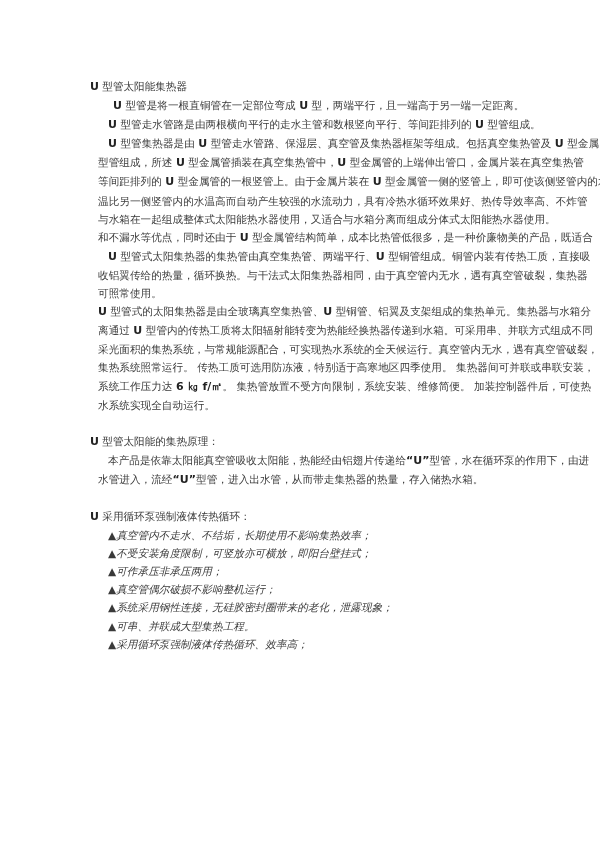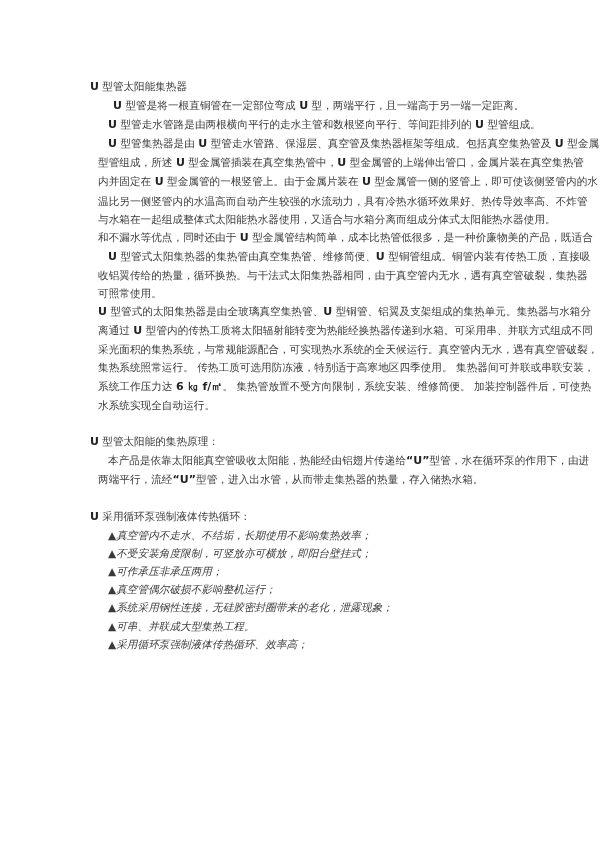--- a/index.html
+++ b/index.html
@@ -21,47 +21,47 @@
 
   <div class="heading"><span class="u">U</span><span> 型管太阳能集热器</span></div>
 
   <div class="line ind2"><span class="u">U</span><span> 型管是将一根直铜管在一定部位弯成 </span><span class="u">U</span><span> 型，两端平行，且一端高于另一端一定距离。</span></div>
 
   <div class="line ind1"><span class="u">U</span><span> 型管走水管路是由两根横向平行的走水主管和数根竖向平行、等间距排列的 </span><span class="u">U</span><span> 型管组成。</span></div>
 
   <div>
     <div class="line ind1"><span class="u">U</span><span> 型管集热器是由 </span><span class="u">U</span><span> 型管走水管路、保湿层、真空管及集热器框架等组成。包括真空集热管及 </span><span class="u">U</span><span> 型金属</span></div>
     <div class="line"><span>型管组成，所述 </span><span class="u">U</span><span> 型金属管插装在真空集热管中，</span><span class="u">U</span><span> 型金属管的上端伸出管口，金属片装在真空集热管</span></div>
-    <div class="line"><span>内并固定在 </span><span class="u">U</span><span> 型金属管的一根竖管上。由于金属片装在 </span><span class="u">U</span><span> 型金属管一侧的竖管上，即可使该侧竖管内的水</span></div>
+    <div class="line"><span>等间距排列的 </span><span class="u">U</span><span> 型金属管的一根竖管上。由于金属片装在 </span><span class="u">U</span><span> 型金属管一侧的竖管上，即可使该侧竖管内的水</span></div>
     <div class="line"><span>温比另一侧竖管内的水温高而自动产生较强的水流动力，具有冷热水循环效果好、热传导效率高、不炸管</span></div>
     <div class="line"><span>与水箱在一起组成整体式太阳能热水器使用，又适合与水箱分离而组成分体式太阳能热水器使用。</span></div>
     <div class="line"><span>和不漏水等优点，同时还由于 </span><span class="u">U</span><span> 型金属管结构简单，成本比热管低很多，是一种价廉物美的产品，既适合</span></div>
   </div>
 
   <div>
-    <div class="line ind1"><span class="u">U</span><span> 型管式太阳集热器的集热管由真空集热管、维修简便、</span><span class="u">U</span><span> 型铜管组成。铜管内装有传热工质，直接吸</span></div>
+    <div class="line ind1"><span class="u">U</span><span> 型管式太阳集热器的集热管由真空集热管、两端平行、</span><span class="u">U</span><span> 型铜管组成。铜管内装有传热工质，直接吸</span></div>
     <div class="line"><span>收铝翼传给的热量，循环换热。与干法式太阳集热器相同，由于真空管内无水，遇有真空管破裂，集热器</span></div>
     <div class="line"><span>可照常使用。</span></div>
   </div>
 
   <div>
     <div class="line"><span class="u">U</span><span> 型管式的太阳集热器是由全玻璃真空集热管、</span><span class="u">U</span><span> 型铜管、铝翼及支架组成的集热单元。集热器与水箱分</span></div>
     <div class="line"><span>离通过 </span><span class="u">U</span><span> 型管内的传热工质将太阳辐射能转变为热能经换热器传递到水箱。可采用串、并联方式组成不同</span></div>
     <div class="line"><span>采光面积的集热系统，与常规能源配合，可实现热水系统的全天候运行。真空管内无水，遇有真空管破裂，</span></div>
     <div class="line"><span>集热系统照常运行。 传热工质可选用防冻液，特别适于高寒地区四季使用。 集热器间可并联或串联安装，</span></div>
     <div class="line"><span>系统工作压力达 </span><span class="u">6 ㎏ f/㎡</span><span>。 集热管放置不受方向限制，系统安装、维修简便。 加装控制器件后，可使热</span></div>
     <div class="line"><span>水系统实现全自动运行。</span></div>
   </div>
 
   <div class="gap"></div>
 
   <div class="heading"><span class="u">U</span><span> 型管太阳能的集热原理：</span></div>
   <div>
     <div class="line ind1"><span>本产品是依靠太阳能真空管吸收太阳能，热能经由铝翅片传递给</span><span class="u">“U”</span><span>型管，水在循环泵的作用下，由进</span></div>
-    <div class="line"><span>两端平行，流经</span><span class="u">“U”</span><span>型管，进入出水管，从而带走集热器的热量，存入储热水箱。</span></div>
+    <div class="line"><span>水管进入，流经</span><span class="u">“U”</span><span>型管，进入出水管，从而带走集热器的热量，存入储热水箱。</span></div>
   </div>
 
   <div class="gap"></div>
 
   <div class="heading"><span class="u">U</span><span> 采用循环泵强制液体传热循环：</span></div>
   <div>
     <div class="line ind-bullet">▲真空管内不走水、不结垢，长期使用不影响集热效率；</div>
     <div class="line ind-bullet">▲不受安装角度限制，可竖放亦可横放，即阳台壁挂式；</div>
     <div class="line ind-bullet">▲可作承压非承压两用；</div>
     <div class="line ind-bullet">▲真空管偶尔破损不影响整机运行；</div>

